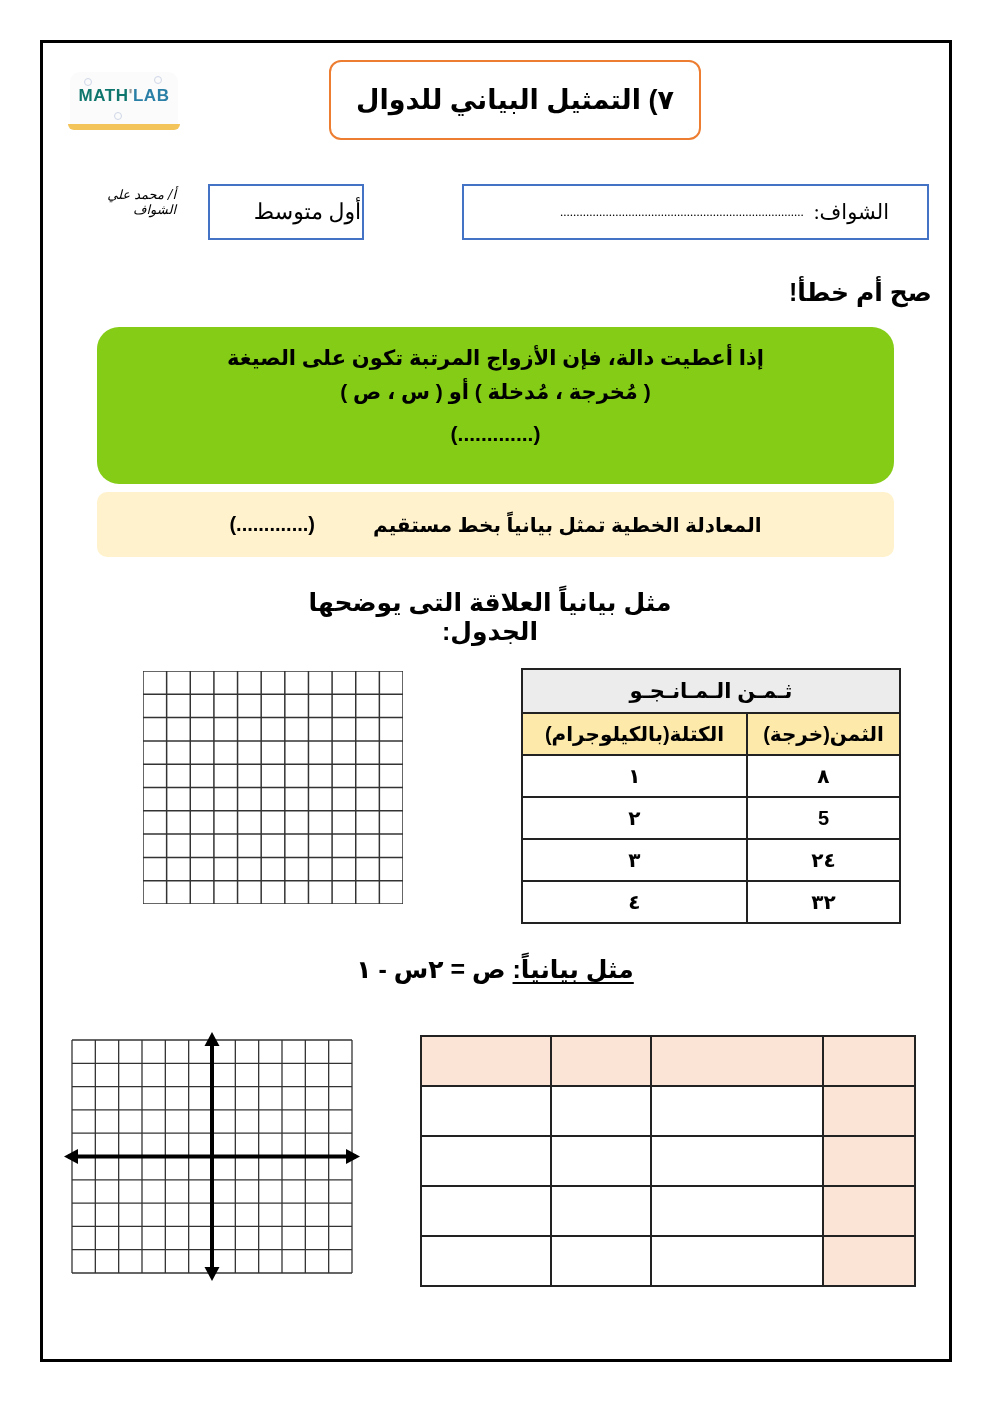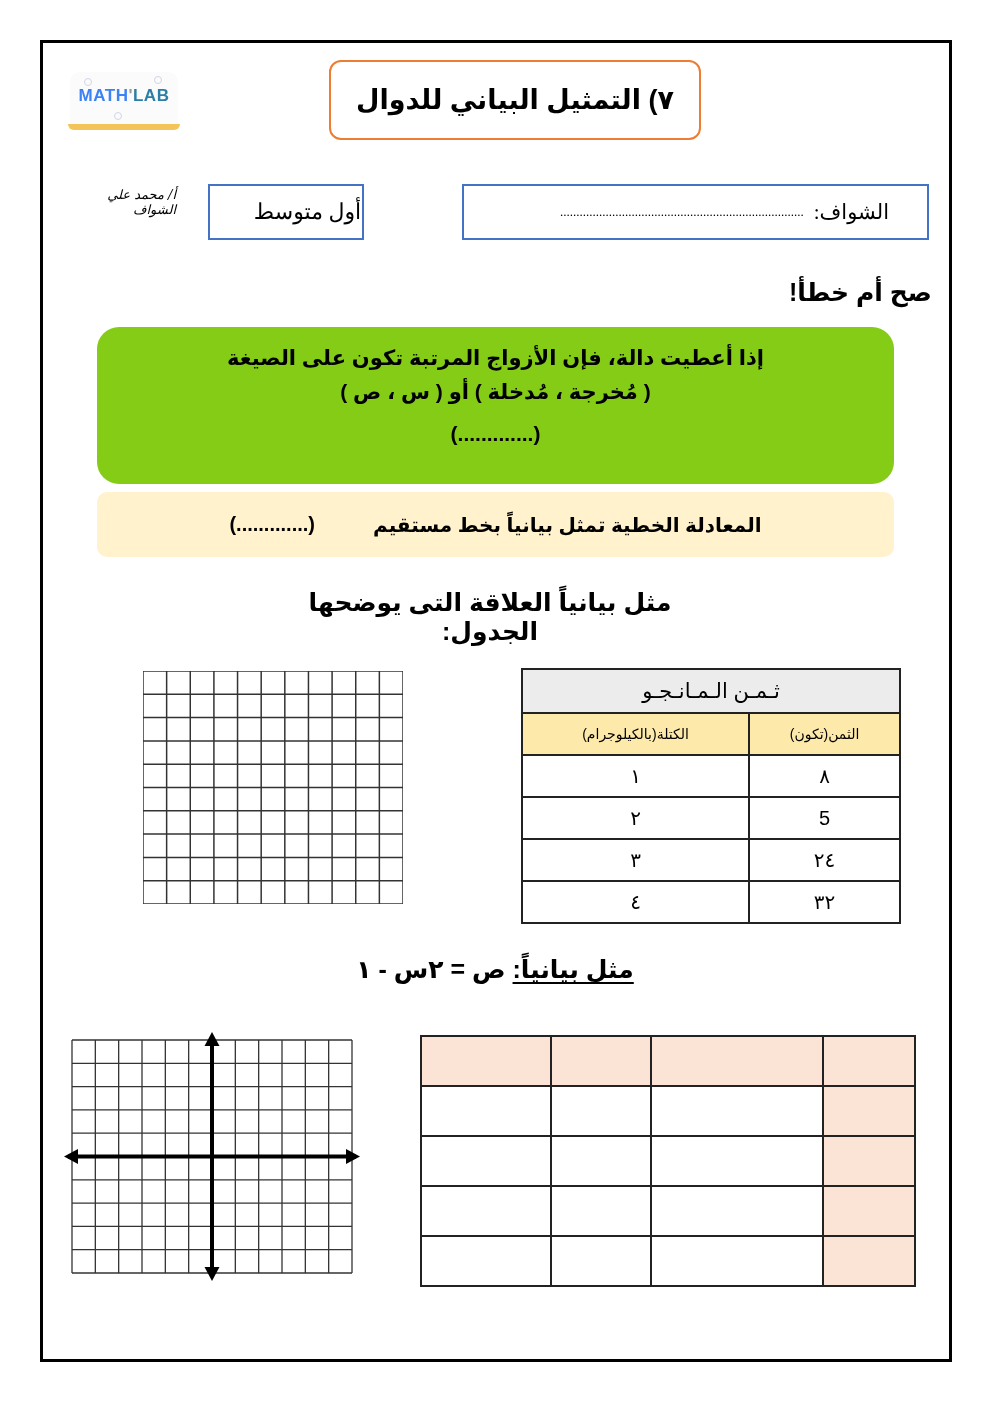--- a/index.html
+++ b/index.html
@@ -7,21 +7,21 @@
          font-family:"Liberation Sans", "DejaVu Sans", sans-serif; color:#000; }
   .frame { position:absolute; left:40px; top:40px; width:906px; height:1316px;
            border:3px solid #000; box-sizing:content-box; }
   .abs { position:absolute; }
   
   .logo { left:64px; top:64px; width:120px; height:80px; }
   .logo-book { position:absolute; left:6px; top:8px; width:108px; height:56px;
                background:#fbfbfb; border-radius:10px 10px 4px 4px; }
   .logo-text { position:absolute; left:0; top:22px; width:120px; text-align:center;
                font-weight:bold; font-size:17px; letter-spacing:0.5px; }
-  .logo-text .m { color:#3b82f6; } .logo-text .b { color:#2a7fa6; }
+  .logo-text .m { color:#0f766e; } .logo-text .b { color:#2a7fa6; }
   .logo-doodle { position:absolute; width:6px; height:6px; border:1px solid #cfd6e6; border-radius:50%; }
   .logo-base { position:absolute; left:4px; top:60px; width:112px; height:6px;
                background:#f2c45a; border-radius:0 0 40px 40px; }
   .author { left:66px; top:155px; width:110px; font-size:13px; font-style:italic;
             text-align:right; direction:rtl; font-family:"DejaVu Serif", serif;margin-top:32px; }
   
   .title-box { left:329px; top:60px; width:372px; height:80px; border:2.5px solid #ed7d31;
                border-radius:12px; box-sizing:border-box; display:flex; align-items:center;
                justify-content:center; font-weight:bold; font-size:27px; direction:rtl; }
   
@@ -43,23 +43,23 @@
   .stmt1 { left:97px; top:327px; width:797px; height:157px; background:#84cc16;
            border-radius:22px; direction:rtl; text-align:center; font-weight:bold;
            font-size:21px; line-height:34px; padding-top:14px; box-sizing:border-box; }
   .stmt2 { left:97px; top:492px; width:797px; height:65px; background:#fff2cc;
            border-radius:10px; direction:rtl; font-weight:bold; font-size:20px;
            display:flex; align-items:center; justify-content:center; gap:58px; }
   .blank { font-weight:bold; }
   
   table { border-collapse:collapse; }
   .mango { left:521px; top:668px; width:380px; }
-  .mango td, .mango th { border:2px solid #222; text-align:center; font-weight:normal; direction:rtl; }
+  .mango td, .mango th { border:2px solid #222; text-align:center; font-weight:bold; direction:rtl; }
   .mango .cap { background:#ececec; height:40px; font-size:21px; letter-spacing:3px; }
-  .mango .hdr { background:#fde9a9; height:38px; font-size:14px; }
+  .mango .hdr { background:#fde9a9; height:38px; font-size:20px; }
   .mango .cell { height:38px; font-size:20px; }
   
   .grid1 { left:143px; top:671px; width:260px; height:233px; }
   .grid2 { left:72px; top:1040px; width:280px; height:233px; }
   
   .blank-tbl { left:420px; top:1035px; width:496px; }
   .blank-tbl td { border:2px solid #222; height:46px; }
   .blank-tbl .pink { background:#fbe3d6; }
 </style>
 </head>
@@ -130,21 +130,21 @@
     </g>
 </svg>
 
 <table class="abs mango">
   <tbody>
       <tr>
         <td colspan="2" class="cap">ثـمـن الـمـانـجـو</td>
       </tr>
   <tr>
     <td class="hdr">الكتلة(بالكيلوجرام)</td>
-    <td class="hdr">الثمن(تكون)</td>
+    <td class="hdr">الثمن(خرجة)</td>
   </tr>
   <tr>
     <td class="cell">١</td>
     <td class="cell">٨</td>
   </tr>
   <tr>
     <td class="cell">٢</td>
     <td class="cell">5</td>
   </tr>
   <tr>

